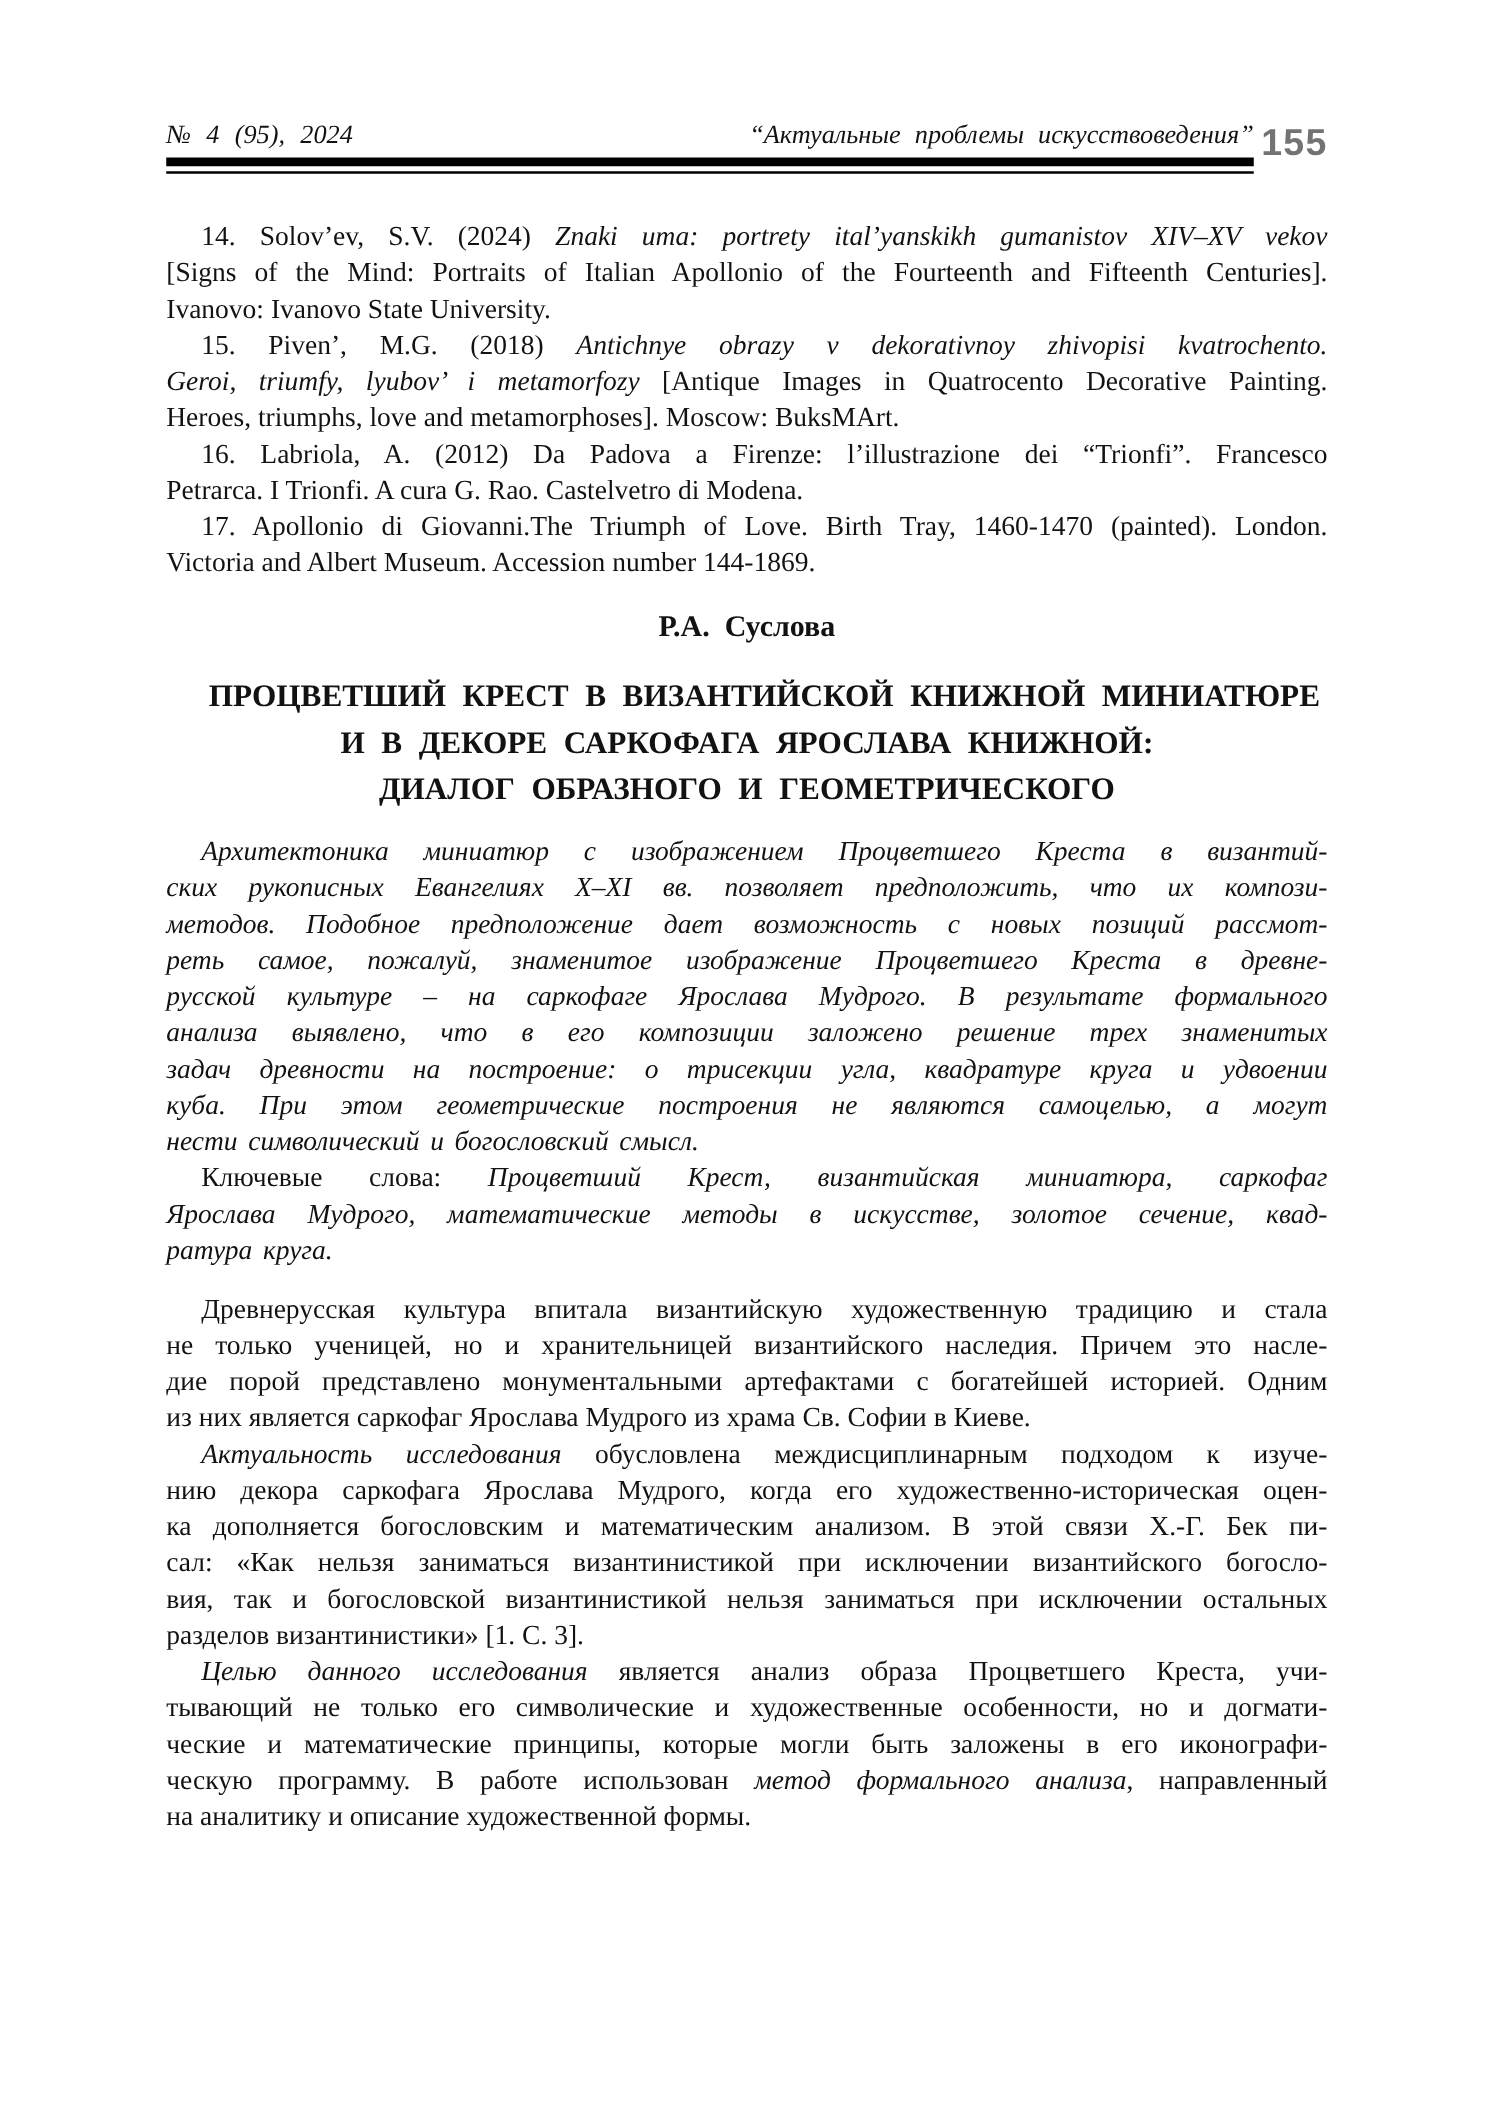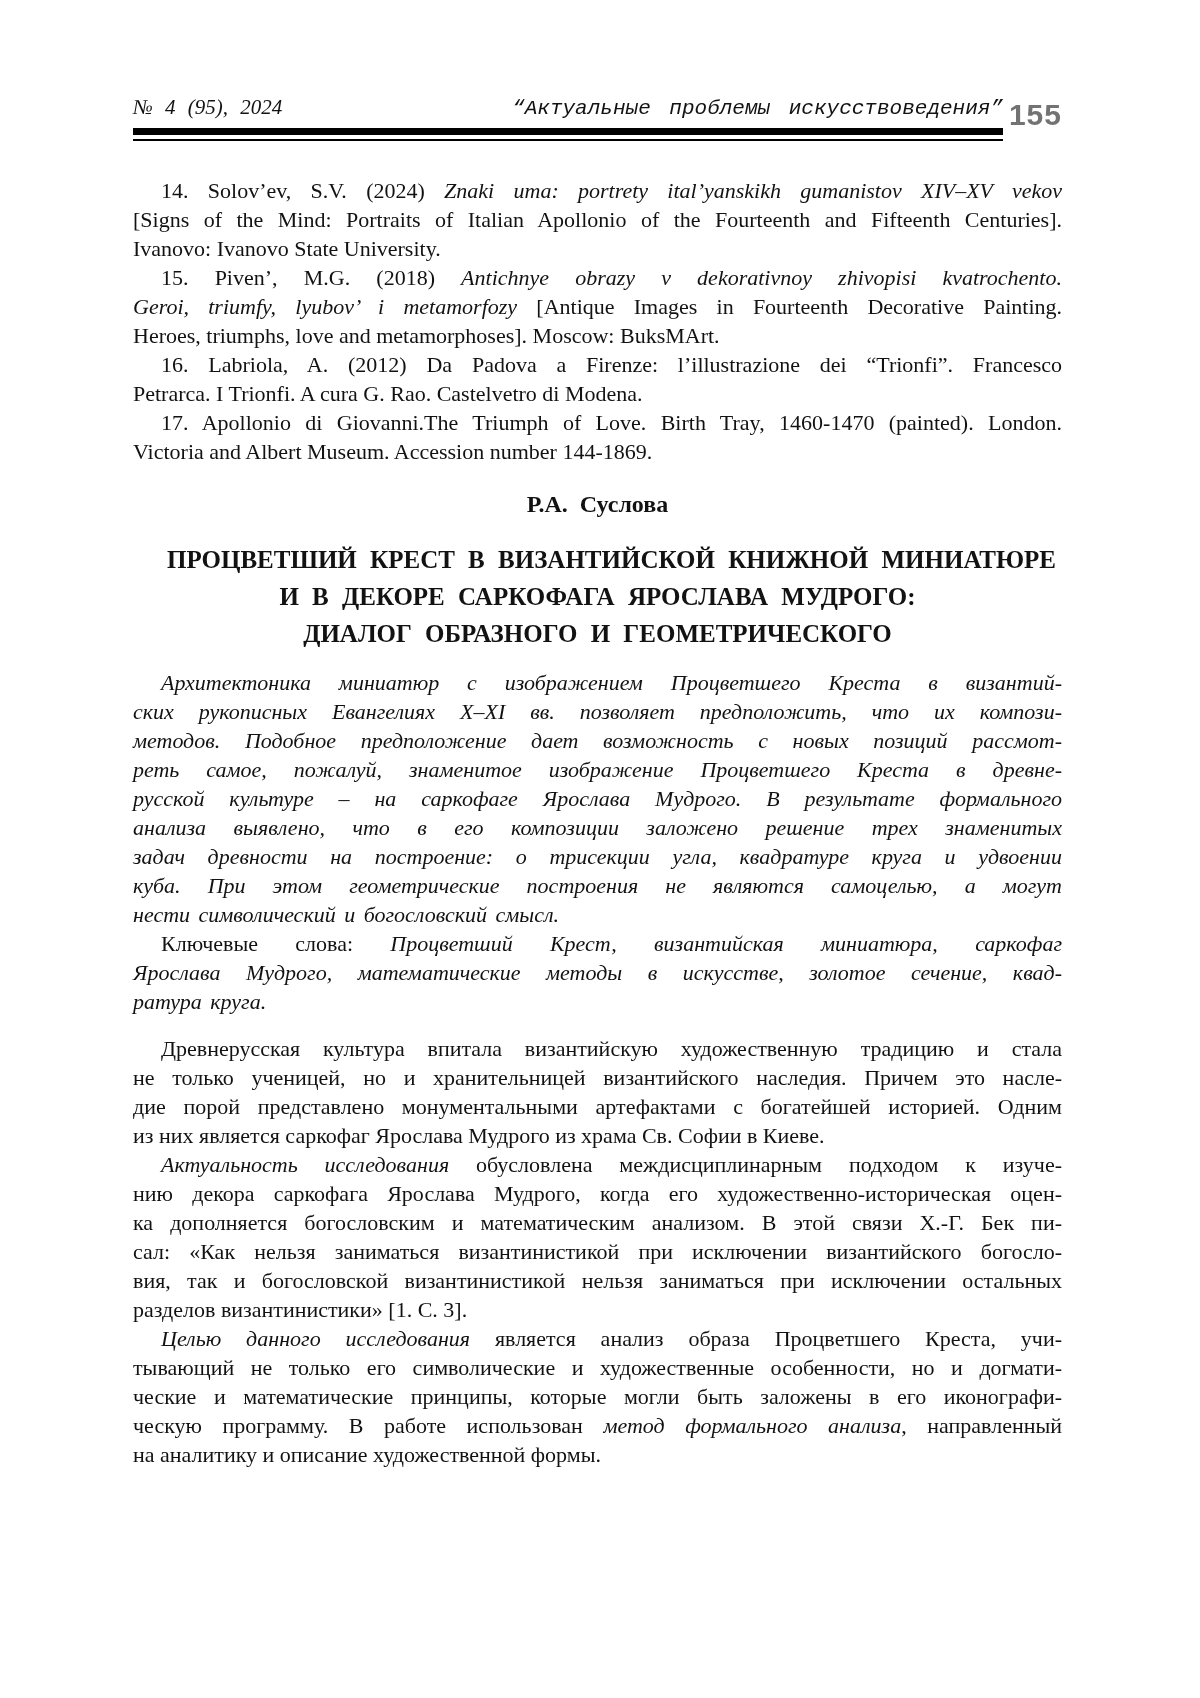--- a/index.html
+++ b/index.html
@@ -20,21 +20,21 @@
   .header-row {
     width: 870px;
     display: flex;
     justify-content: space-between;
     align-items: baseline;
     font-style: italic;
     font-size: 21px;
     line-height: 30px;
   }
   .header-row .issue { word-spacing: 7px; }
-  .header-row .journal { word-spacing: 6px; font-family: Liberation Mono, monospace; }
+  .header-row .journal { word-spacing: 6px; }
   .rules { width: 870px; margin-top: 4px; }
   .rule-thick { height: 7px; background: #000; }
   .rule-thin  { height: 2px; background: #000; margin-top: 4px; }
   .pagenum {
     position: absolute;
     top: 8px; right: 0;
     font-family: "Liberation Sans", sans-serif;
     font-weight: 700;
     font-size: 30px;
     line-height: 30px;
@@ -95,39 +95,39 @@
   <div class="pagenum">155</div>
 
   <div class="refs">
     <div class="block">
         <div class="tl first"><span>14. Solov’ev, S.V. (2024) </span><span class="it">Znaki uma: portrety ital’yanskikh gumanistov XIV–XV vekov</span></div>
         <div class="tl"><span>[Signs of the Mind: Portraits of Italian Apollonio of the Fourteenth and Fifteenth Centuries].</span></div>
         <div class="tl last"><span>Ivanovo: Ivanovo State University.</span></div>
       </div>
     <div class="block">
         <div class="tl first"><span>15. Piven’, M.G. (2018) </span><span class="it">Antichnye obrazy v dekorativnoy zhivopisi kvatrochento.</span></div>
-        <div class="tl"><span class="it">Geroi, triumfy, lyubov’ i metamorfozy</span><span> [Antique Images in Fourteenth Decorative Painting.</span></div>
+        <div class="tl"><span class="it">Geroi, triumfy, lyubov’ i metamorfozy</span><span> [Antique Images in Quatrocento Decorative Painting.</span></div>
         <div class="tl last"><span>Heroes, triumphs, love and metamorphoses]. Moscow: BuksMArt.</span></div>
       </div>
     <div class="block">
         <div class="tl first"><span>16. Labriola, A. (2012) Da Padova a Firenze: l’illustrazione dei “Trionfi”. Francesco</span></div>
         <div class="tl last"><span>Petrarca. I Trionfi. A cura G. Rao. Castelvetro di Modena.</span></div>
       </div>
     <div class="block">
         <div class="tl first"><span>17. Apollonio di Giovanni.The Triumph of Love. Birth Tray, 1460-1470 (painted). London.</span></div>
         <div class="tl last"><span>Victoria and Albert Museum. Accession number 144-1869.</span></div>
       </div>
   </div>
 
 
   <div class="author-block">Р.А.&nbsp; Суслова</div>
 
   <div class="block center title-block">
       <div class="tl first"><span>ПРОЦВЕТШИЙ КРЕСТ В ВИЗАНТИЙСКОЙ КНИЖНОЙ МИНИАТЮРЕ</span></div>
-      <div class="tl"><span>И В ДЕКОРЕ САРКОФАГА ЯРОСЛАВА МУДРОГО:</span></div>
+      <div class="tl"><span>И В ДЕКОРЕ САРКОФАГА ЯРОСЛАВА КНИЖНОЙ:</span></div>
       <div class="tl last"><span>ДИАЛОГ ОБРАЗНОГО И ГЕОМЕТРИЧЕСКОГО</span></div>
     </div>
 
   <div class="abstract-block">
     <div class="block">
         <div class="tl first"><span>Архитектоника миниатюр с изображением Процветшего Креста в византий-</span></div>
         <div class="tl"><span>ских рукописных Евангелиях X–XI вв. позволяет предположить, что их компози-</span></div>
         <div class="tl"><span>методов. Подобное предположение дает возможность с новых позиций рассмот-</span></div>
         <div class="tl"><span>реть самое, пожалуй, знаменитое изображение Процветшего Креста в древне-</span></div>
         <div class="tl"><span>русской культуре – на саркофаге Ярослава Мудрого. В результате формального</span></div>

